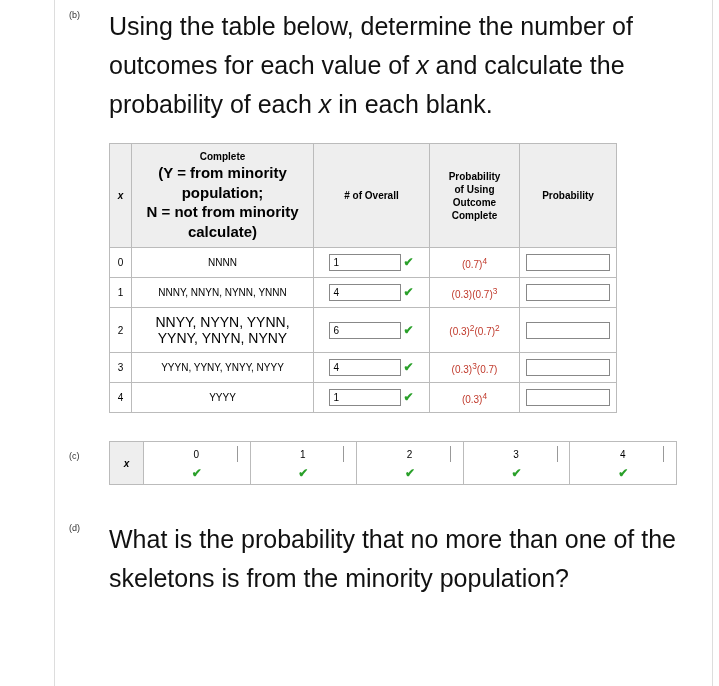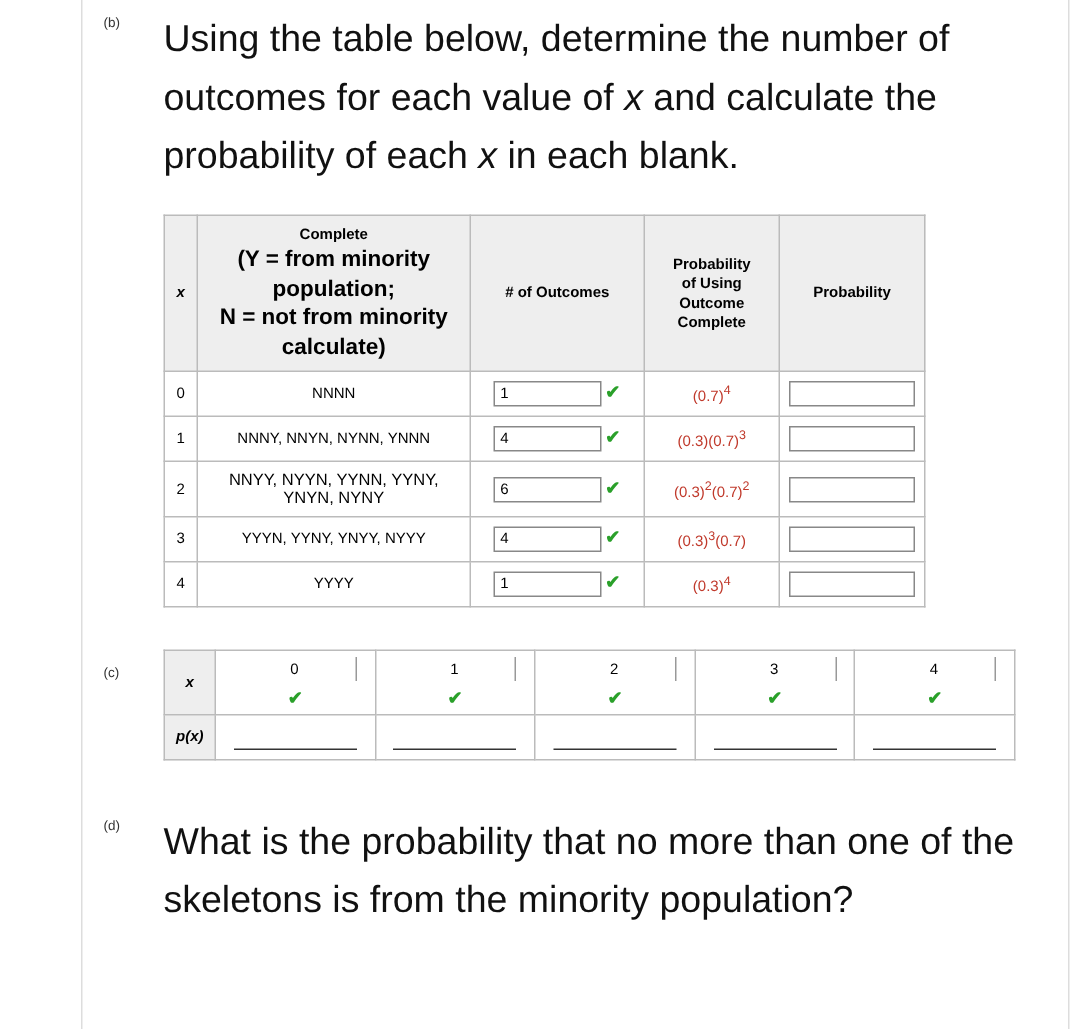--- a/index.html
+++ b/index.html
@@ -149,21 +149,21 @@
 
     <table class="t1">
       <thead>
         <tr>
           <th class="col-x"><em>x</em></th>
           <th class="col-out">
             <span>Complete</span>
             <span class="sub-hdr-line">(Y = from minority population;</span>
             <span class="sub-hdr-line">N = not from minority calculate)</span>
           </th>
-          <th class="col-num"># of Outcomes</th>
+          <th class="col-num"># of Overall</th>
           <th class="col-prob" style="color:#000;">
             <span>Probability</span><br>
             <span>of Using Outcome</span><br>
             <span>Complete</span>
           </th>
           <th class="col-pr">Probability</th>
         </tr>
       </thead>
       <tbody>
 
@@ -186,21 +186,21 @@
             <input class="inp" value="4" style=""><span class="check">✔</span>
           </td>
           <td class="col-prob">
             <span class="red prob-exp"><span>(0.3)(0.7)</span><sup>3</sup></span>
           </td>
           <td><input class="inp-sm" style=""></td>
         </tr>
 
         <tr>
           <td>2</td>
-          <td style="font-size:11px;">NNYY, NYYN, YYNN, YYNY, YNYN, NYNY</td>
+          <td style="font-size:14px;">NNYY, NYYN, YYNN, YYNY, YNYN, NYNY</td>
           <td class="inp-cell">
             <input class="inp" value="6" style=""><span class="check">✔</span>
           </td>
           <td class="col-prob">
             <span class="red prob-exp"><span>(0.3)</span><sup>2</sup><span>(0.7)</span><sup>2</sup></span>
           </td>
           <td><input class="inp-sm" style=""></td>
         </tr>
 
         <tr>
@@ -261,28 +261,20 @@
             <span class="check">✔</span>
           </span>
         </td>
         <td>
           <span class="xval-wrap">
             <input class="t2-inp" value="4" style="">
             <span class="check">✔</span>
           </span>
         </td>
       </tr>
-      <tr>
-        <th><span>p(x)</span></th>
-        <td><input class="t2-px" style=""></td>
-        <td><input class="t2-px" style=""></td>
-        <td><input class="t2-px" style=""></td>
-        <td><input class="t2-px" style=""></td>
-        <td><input class="t2-px" style=""></td>
-      </tr>
     </tbody>
       </table>
   </div>
 
   <div class="section">
     <span class="part-label">(d)</span>
     <p class="prompt">What is the probability that no more than one of the skeletons is from the minority population?</p>
 
   </div>
 </div>

